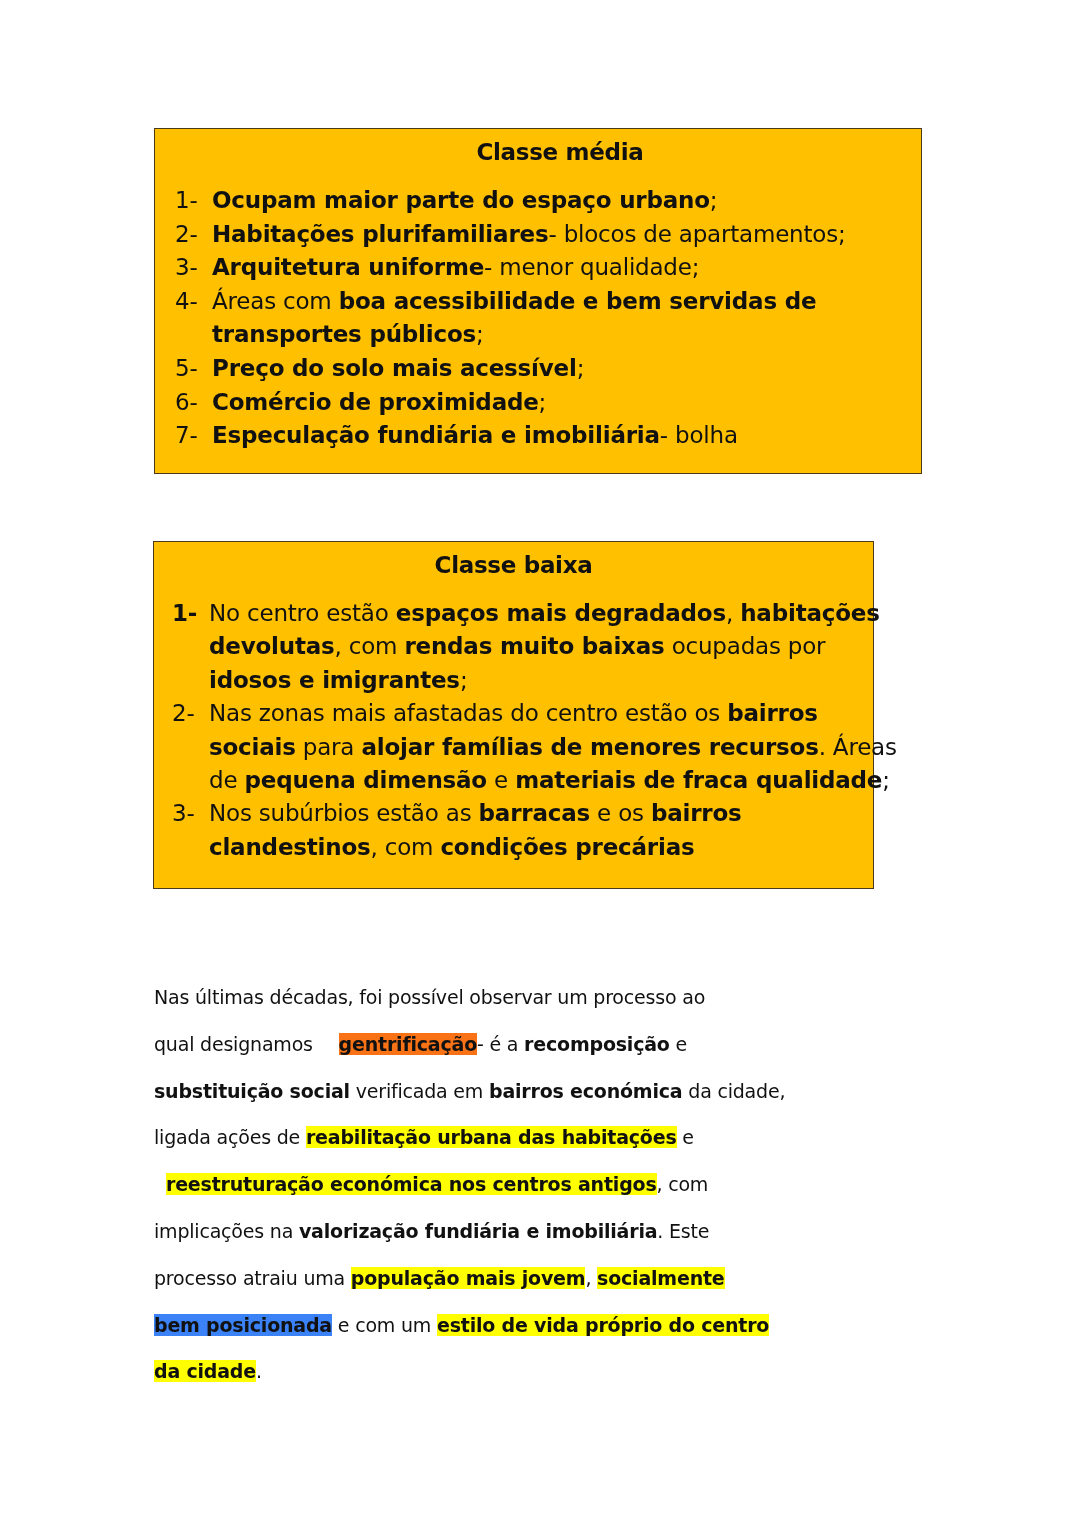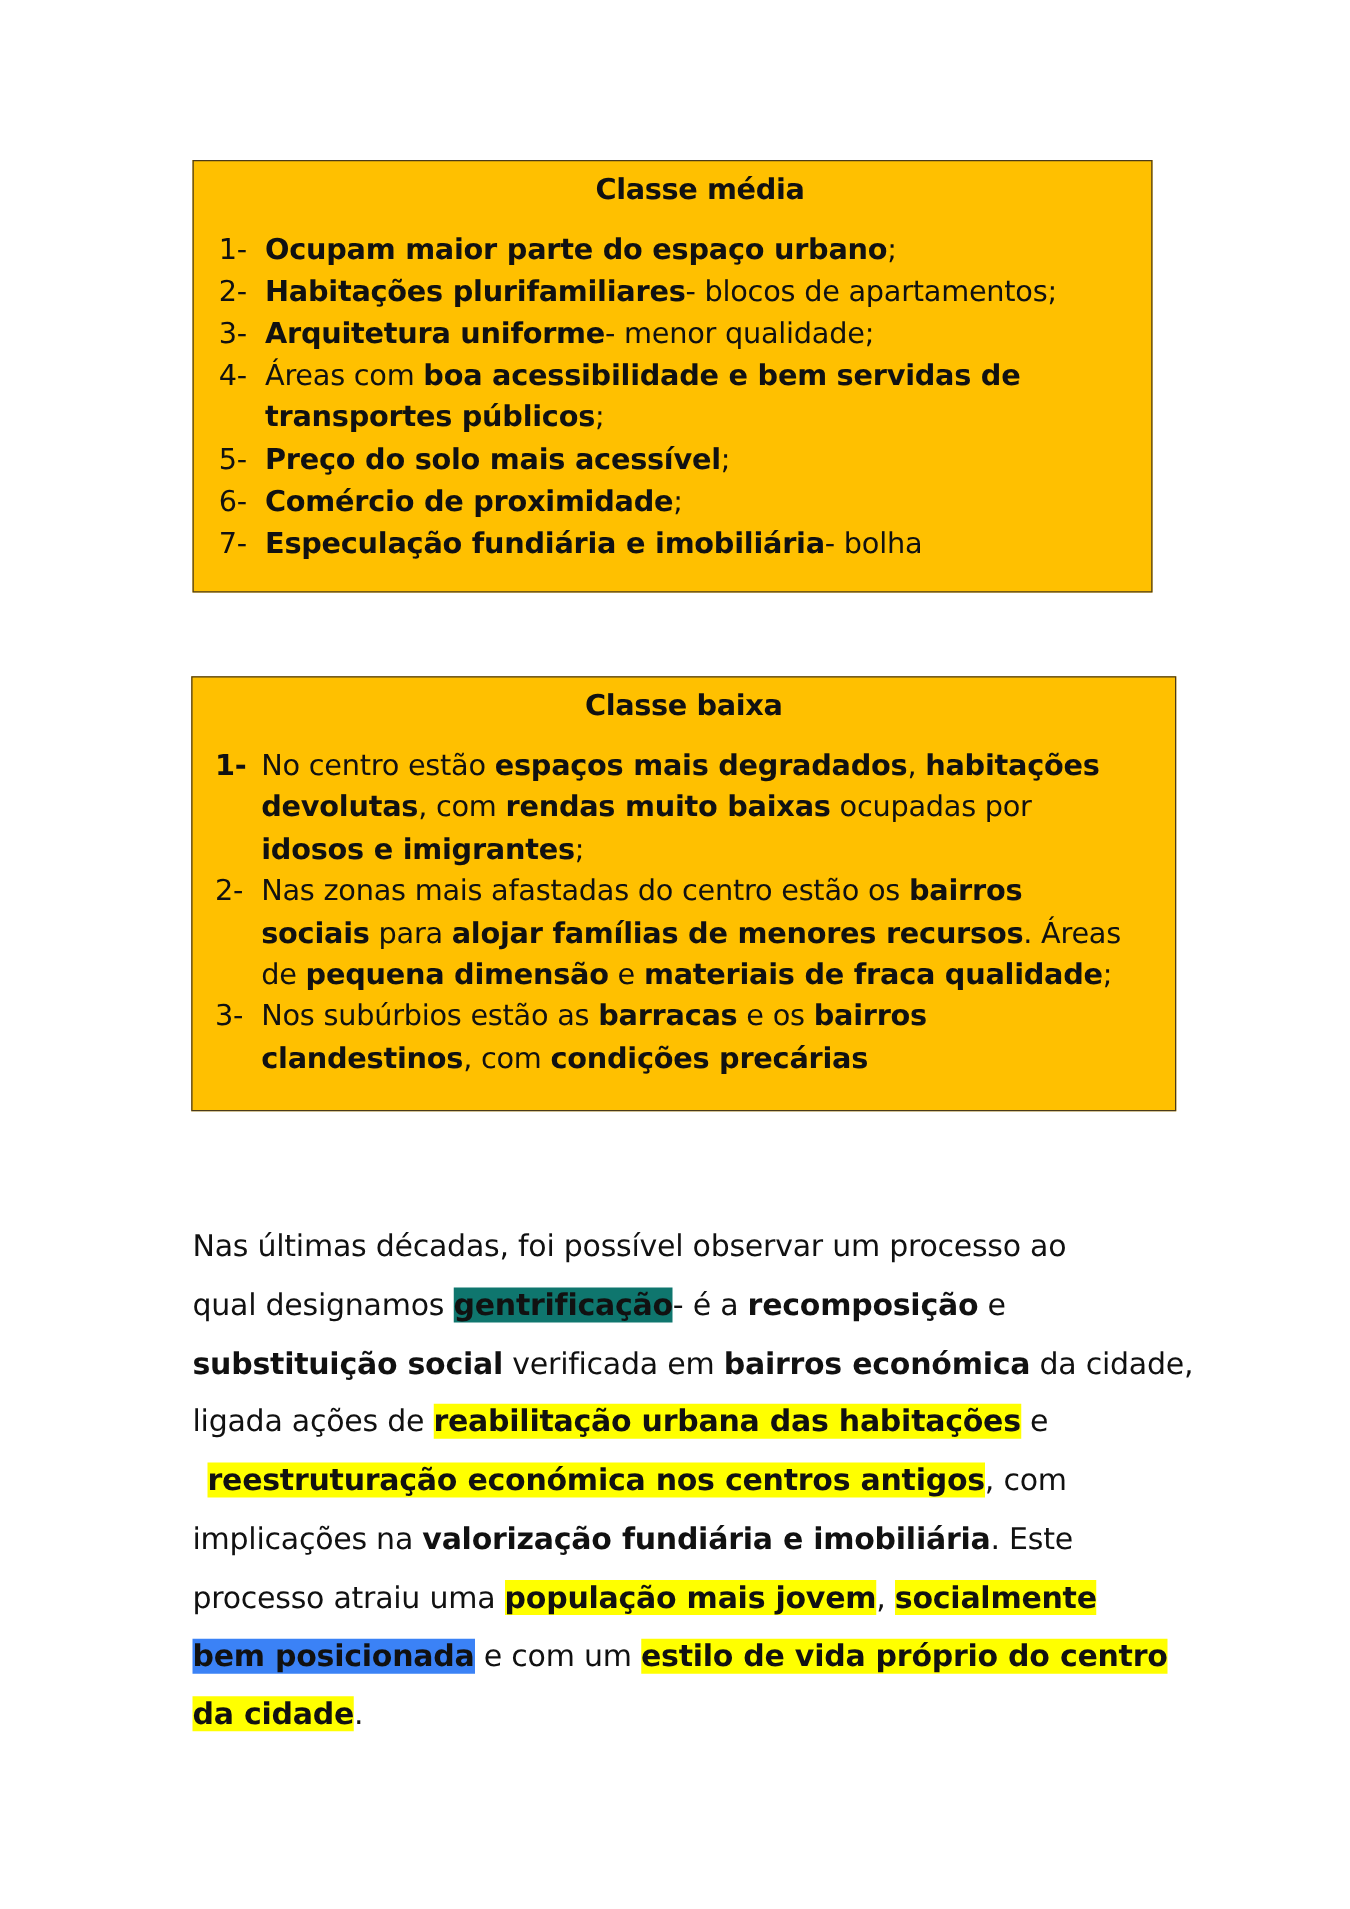--- a/index.html
+++ b/index.html
@@ -15,21 +15,21 @@
     font-family: "DejaVu Sans", "Liberation Sans", sans-serif;
     color: #111111;
   }
   .box {
     position: absolute;
     background: #FFC000;
     border: 1.5px solid #4a3a1a;
     box-sizing: border-box;
   }
   #box-media { left: 154px; top: 128px; width: 768px; height: 346px; }
-  #box-baixa { left: 153px; top: 541px; width: 788px; height: 348px; }
+  #box-baixa { left: 153px; top: 541px; width: 721px; height: 348px; }
 
   .box-title {
     position: absolute;
     left: 0; right: 0;
     text-align: center;
     font-weight: bold;
     font-size: 23px;
     letter-spacing: -0.3px;
     white-space: nowrap;
   }
@@ -49,21 +49,21 @@
     width: 37px;
   }
   .seg.b { font-weight: bold; }
   .seg.n { font-weight: normal; }
   .seg.hl { background: #FFFF00; }
 
   .para-line {
     position: absolute;
     left: 154px;
     white-space: nowrap;
-    font-size: 24px;
+    font-size: 19px;
     letter-spacing: -0.2px;
     height: 34px;
     line-height: 34px;
   }
 </style>
 </head>
 <body>
 
 <div class="box" id="box-media" style="background: rgb(255, 192, 0);">
   <div class="box-title">Classe média</div>
@@ -88,21 +88,21 @@
       <div class="line" style="top: 156.2px; left: 18px;"><span class="num seg n">2-</span><span class="seg n">Nas zonas mais afastadas do centro estão os </span><span class="seg b">bairros</span></div>
       <div class="line" style="top: 189.6px; left: 18px;"><span class="num seg n"></span><span class="seg b">sociais</span><span class="seg n"> para </span><span class="seg b">alojar famílias de menores recursos</span><span class="seg n">. Áreas</span></div>
       <div class="line" style="top: 223px; left: 18px;"><span class="num seg n"></span><span class="seg n">de </span><span class="seg b">pequena dimensão</span><span class="seg n"> e </span><span class="seg b">materiais de fraca qualidade</span><span class="seg n">;</span></div>
       <div class="line" style="top: 256.4px; left: 18px;"><span class="num seg n">3-</span><span class="seg n">Nos subúrbios estão as </span><span class="seg b">barracas</span><span class="seg n"> e os </span><span class="seg b">bairros</span></div>
       <div class="line" style="top: 289.8px; left: 18px;"><span class="num seg n"></span><span class="seg b">clandestinos</span><span class="seg n">, com </span><span class="seg b">condições precárias</span></div>
     </div>
 </div>
 
 <div id="paragraph">
     <div class="para-line" style="top: 980px;"><span class="seg n">Nas últimas décadas, foi possível observar um processo ao</span></div>
-    <div class="para-line" style="top: 1026.8px;"><span class="seg n">qual designamos </span><span class="seg b hl" style="background: #0f766e;">gentrificação</span><span class="seg n">- é a </span><span class="seg b">recomposição</span><span class="seg n"> e</span></div>
+    <div class="para-line" style="top: 1026.8px;"><span class="seg n">qual designamos </span><span class="seg b hl" style="background: #f97316; margin-left: 20px;">gentrificação</span><span class="seg n">- é a </span><span class="seg b">recomposição</span><span class="seg n"> e</span></div>
     <div class="para-line" style="top: 1073.6px;"><span class="seg b">substituição social</span><span class="seg n"> verificada em </span><span class="seg b">bairros económica</span><span class="seg n"> da cidade,</span></div>
     <div class="para-line" style="top: 1120.4px;"><span class="seg n">ligada ações de </span><span class="seg b hl" style="background: rgb(255, 255, 0);">reabilitação urbana das habitações</span><span class="seg n"> e</span></div>
     <div class="para-line" style="top: 1167.2px; padding-left: 12px;"><span class="seg b hl" style="background: rgb(255, 255, 0);">reestruturação económica nos centros antigos</span><span class="seg n">, com</span></div>
     <div class="para-line" style="top: 1214px;"><span class="seg n">implicações na </span><span class="seg b">valorização fundiária e imobiliária</span><span class="seg n">. Este</span></div>
     <div class="para-line" style="top: 1260.8px;"><span class="seg n">processo atraiu uma </span><span class="seg b hl" style="background: rgb(255, 255, 0);">população mais jovem</span><span class="seg n">, </span><span class="seg b hl" style="background: rgb(255, 255, 0);">socialmente</span></div>
     <div class="para-line" style="top: 1307.6px;"><span class="seg b hl" style="background: #3b82f6;">bem posicionada</span><span class="seg n"> e com um </span><span class="seg b hl" style="background: rgb(255, 255, 0);">estilo de vida próprio do centro</span></div>
     <div class="para-line" style="top: 1354.4px;"><span class="seg b hl" style="background: rgb(255, 255, 0);">da cidade</span><span class="seg n">.</span></div>
   </div>
 
 </body></html>

